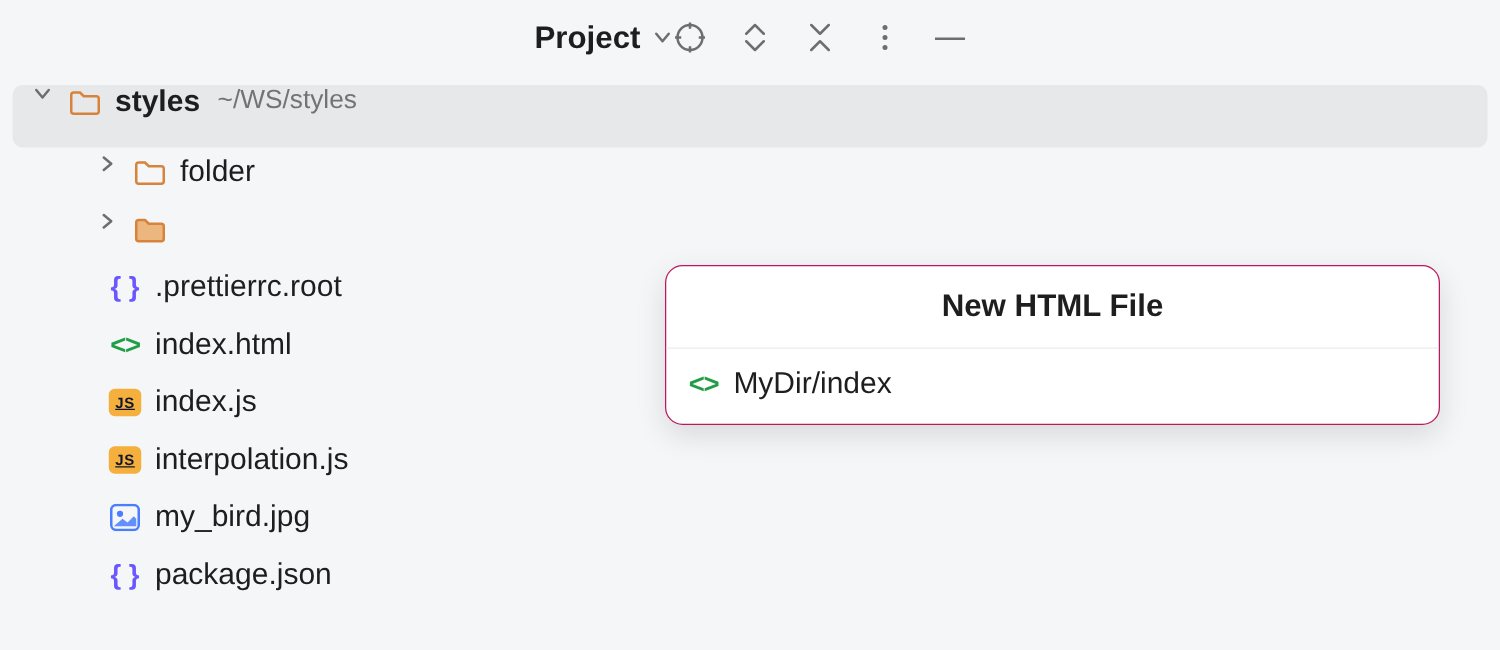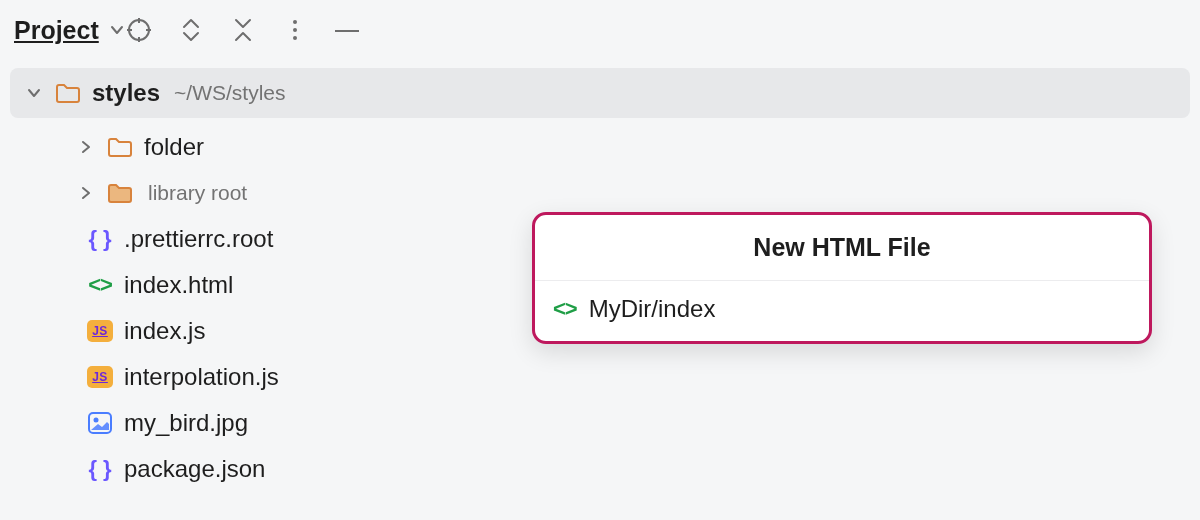--- a/index.html
+++ b/index.html
@@ -11,24 +11,23 @@
       font-size: 22px;
       color: #1e1e1e;
       overflow: hidden;
       position: relative;
     }
 
     
     .header {
       display: flex;
       align-items: center;
-      justify-content: flex-start;
+      justify-content: center;
       height: 60px;
       padding: 0 12px 0 14px;
-      text-decoration: underline;
     }
     .header-left {
       display: flex;
       align-items: center;
       gap: 8px;
     }
     .header-title {
       font-size: 25px;
       font-weight: 600;
       color: #1e1e1e;
@@ -66,21 +65,21 @@
       height: 2px;
       background: #6e6e6e;
     }
 
     
     .tree {
       padding: 0;
     }
     .row {
       display: flex;
-      align-items: center;
+      align-items: flex-start;
       height: 46px;
       padding-left: 18px;
       gap: 10px;
       cursor: pointer;
     }
     .row.root {
       background: #e7e8ea;
       border-radius: 8px;
       margin: 8px 10px 6px 10px;
       padding-left: 14px;
@@ -124,41 +123,41 @@
     .json-icon { color: #6b57ff; font-weight: 700; font-size: 22px; }
 
     
     .html-icon { color: #1f9e46; font-weight: 800; font-size: 22px; letter-spacing: -1px; }
 
     
     .js-badge {
       width: 26px; height: 22px;
       border-radius: 5px;
       background: #f4af3d;
-      color: #6d28d9;
+      color: #0f172a;
       font-size: 12px;
       font-weight: 800;
       display: inline-flex;
       align-items: center;
       justify-content: center;
       letter-spacing: 0.5px;
       text-decoration: underline;
     }
 
     
     .img-icon svg { display: block; }
 
     
     .popup {
       position: absolute;
       left: 532px;
       top: 212px;
       width: 620px;
       background: #ffffff;
-      border: 3px solid #be185d;
+      border: 1px solid #be185d;
       border-radius: 14px;
       box-shadow: 0 8px 24px rgba(0,0,0,0.12);
       overflow: hidden;
     }
     .popup-title {
       text-align: center;
       font-size: 25px;
       font-weight: 700;
       padding: 18px 0 18px 0;
       border-bottom: 1px solid #ececee;
@@ -260,21 +259,20 @@
     <span class="chevron">
       <svg width="14" height="14" viewBox="0 0 14 14">
           <path d="M4 2 L10 7 L4 12" fill="none" stroke="#6e6e6e" stroke-width="2" stroke-linecap="round" stroke-linejoin="round"></path>
         </svg>
     </span>
     <span class="ficon">
       <svg width="26" height="22" viewBox="0 0 26 22">
         <path class="folder-orange-fill" d="M2 5 Q2 3 4 3 L9 3 L12 6 L22 6 Q24 6 24 8 L24 18 Q24 20 22 20 L4 20 Q2 20 2 18 Z" stroke-width="2"></path>
       </svg>
     </span>
-    <span class="sublabel">library root</span>
   </div>
 
   <div class="row depth1 nochev">
     <span class="ficon json-icon">{ }</span>
     <span class="label">.prettierrc.root</span>
   </div>
 
   <div class="row depth1 nochev">
     <span class="ficon html-icon">&lt;&gt;</span>
     <span class="label">index.html</span>

